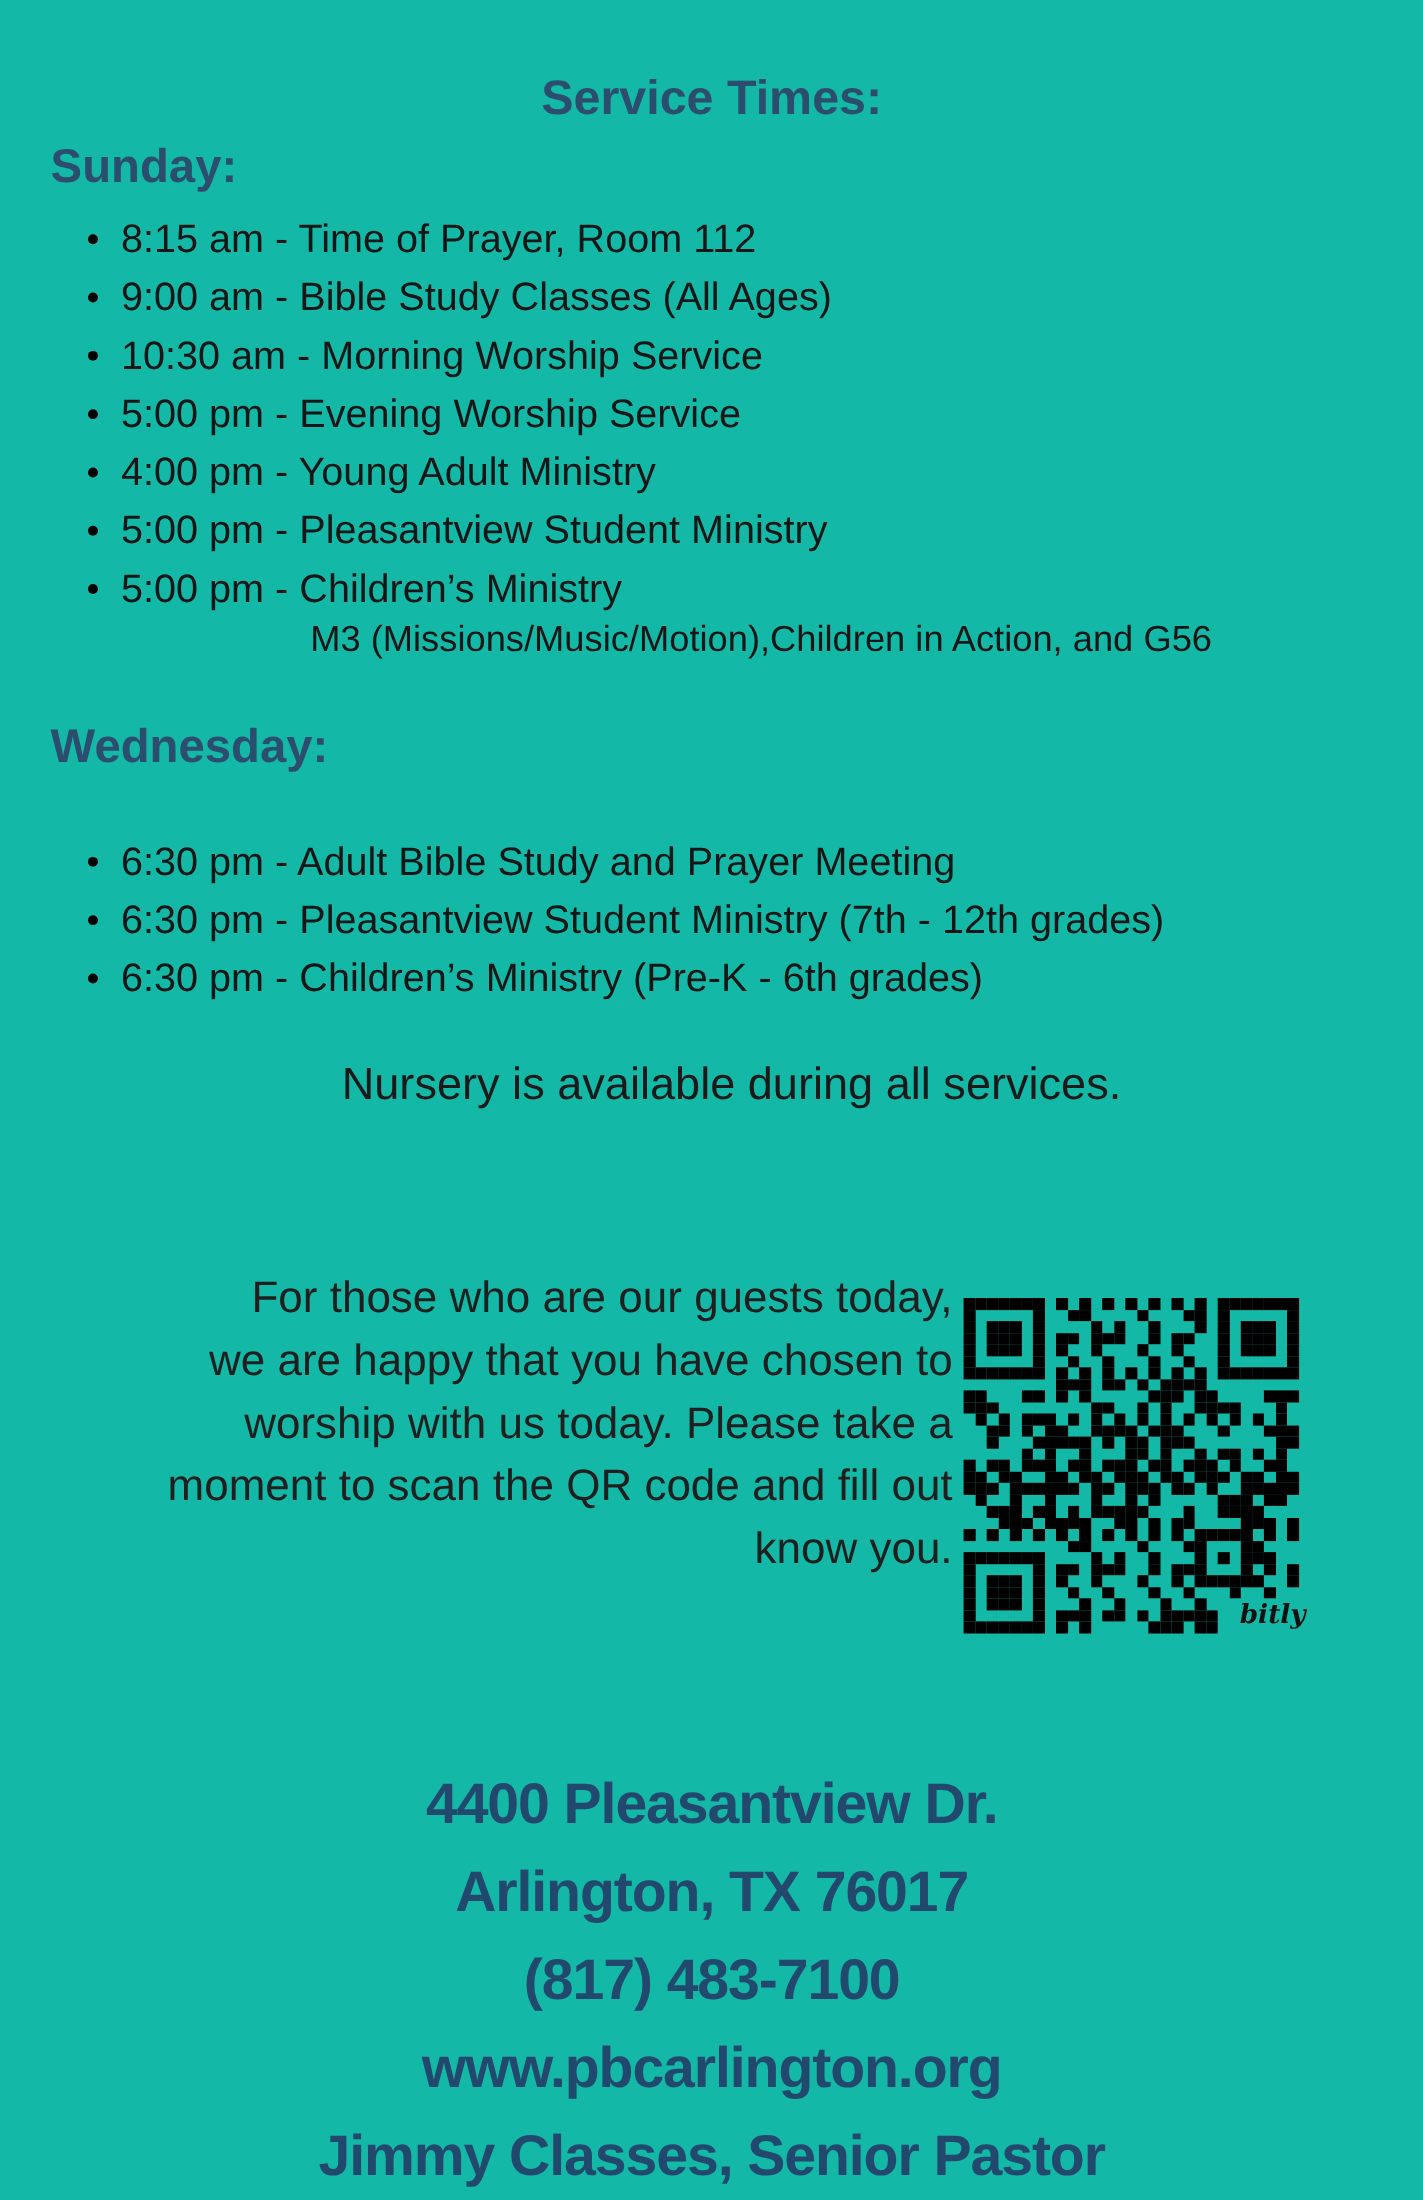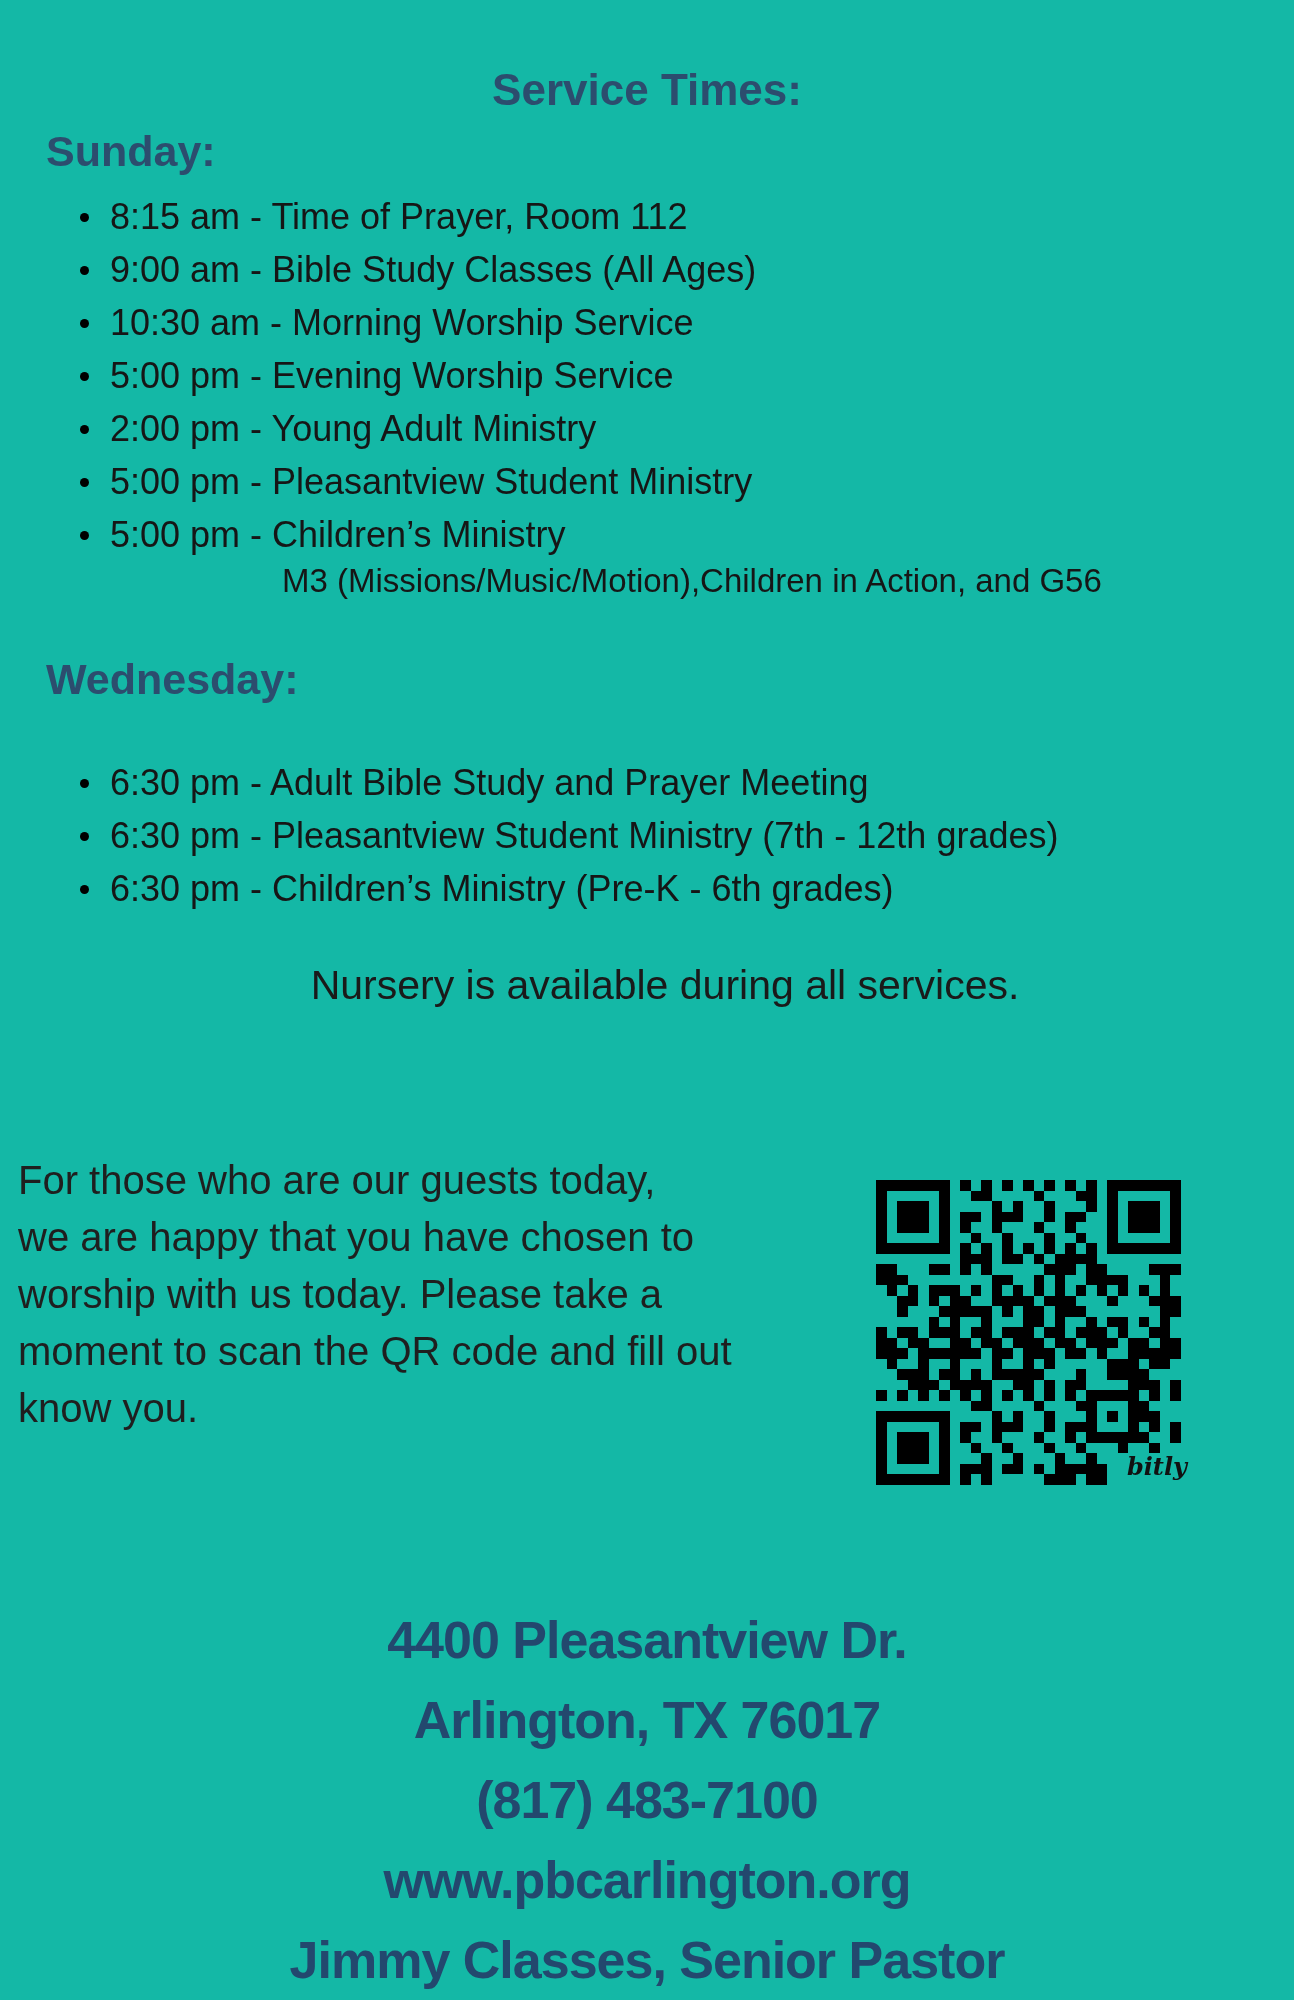--- a/index.html
+++ b/index.html
@@ -46,21 +46,21 @@
   .schedule-note{
     position:absolute; left:282px; top:562px;
     font-size:33px; color:var(--body-text); white-space:nowrap;
   }
   .nursery-note{
     position:absolute; top:962px; left:0; width:100%;
     text-align:center; font-size:41px; color:#1a1a1a;padding-left:18px;
   }
   ul.guest-lines{
     position:absolute; left:18px; top:1152px; width:848px;
-    margin:0; padding:0; list-style:none; text-align:left;
+    margin:0; padding:0; list-style:none; text-align:right;
   }
   ul.guest-lines li{
     font-size:40px; line-height:57px; color:#1f1f1f; white-space:nowrap;
   }
   .qr{
     position:absolute; left:876px; top:1180px; width:305px; height:305px;
   }
   .qr-grid{
     display:grid; width:305px; height:305px;
     grid-template-columns:repeat(29,1fr);
@@ -87,21 +87,21 @@
 <div class="page">
 
   <div class="page-title">Service Times:</div>
 
   <div class="section-heading heading-sunday">Sunday:</div>
   <ul class="schedule list-sunday">
       <li>8:15 am - Time of Prayer, Room 112</li>
       <li>9:00 am - Bible Study Classes (All Ages)</li>
       <li>10:30 am - Morning Worship Service</li>
       <li>5:00 pm - Evening Worship Service</li>
-      <li>2:00 pm - Young Adult Ministry</li>
+      <li>4:00 pm - Young Adult Ministry</li>
       <li>5:00 pm - Pleasantview Student Ministry</li>
       <li>5:00 pm - Children’s Ministry</li>
     </ul>
   <div class="schedule-note">M3 (Missions/Music/Motion),Children in Action, and G56</div>
 
   <div class="section-heading heading-wednesday">Wednesday:</div>
   <ul class="schedule list-wednesday">
       <li>6:30 pm - Adult Bible Study and Prayer Meeting</li>
       <li>6:30 pm - Pleasantview Student Ministry (7th - 12th grades)</li>
       <li>6:30 pm - Children’s Ministry (Pre-K - 6th grades)</li>

